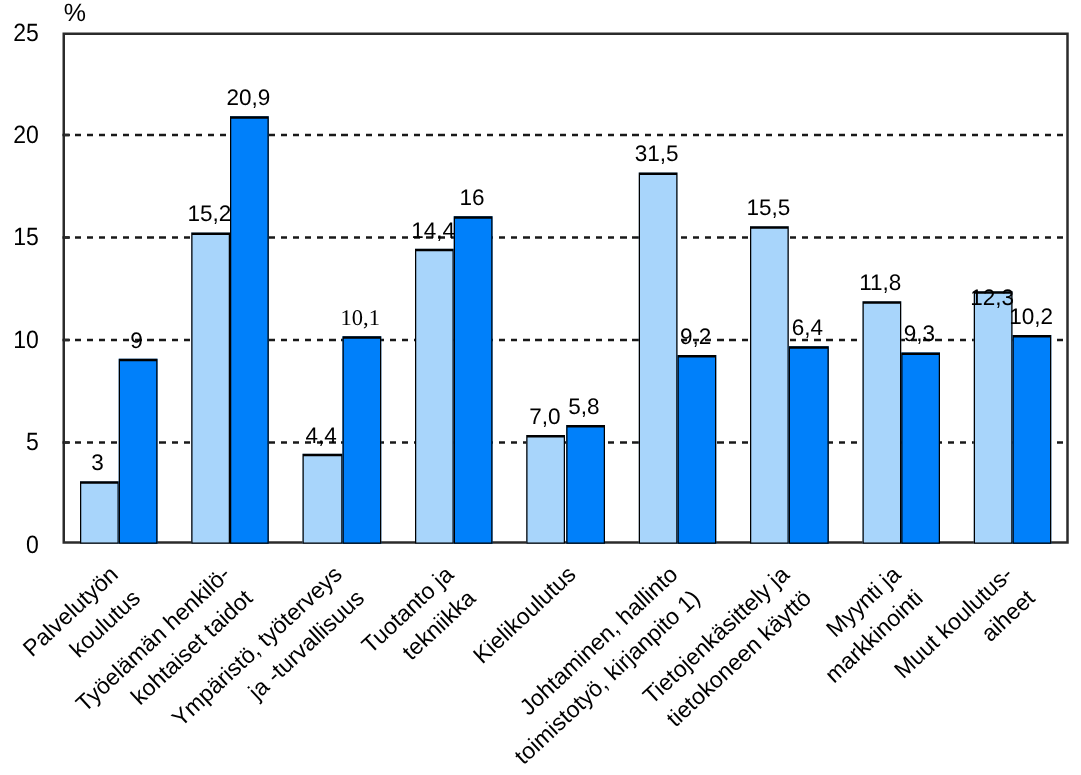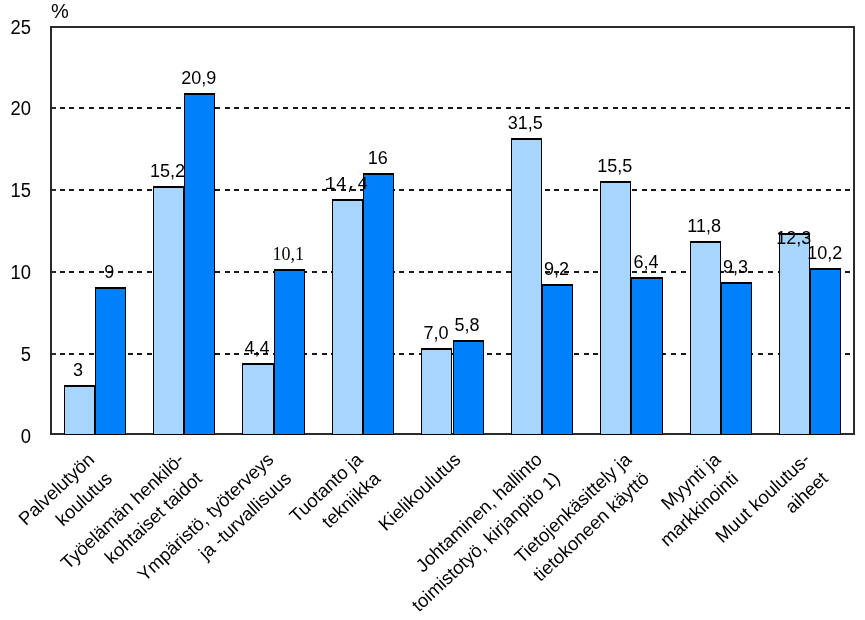--- a/index.html
+++ b/index.html
@@ -65,21 +65,21 @@
       <div class="bar" style="left: 779.078px; top: 233px; width: 31.2px; height: 202px; background: rgb(168, 213, 251);"></div>
       <div class="bar" style="left: 810.278px; top: 268px; width: 31.2px; height: 167px; background: rgb(0, 128, 250);"></div>
     </div>
   <div id="barlabels">
       <div class="bar-label" style="left: 50.5222px; width: 55.2px; top: 360.7px;">3</div>
       <div class="bar-label" style="left: 81.7222px; width: 55.2px; top: 262.7px;">9</div>
       <div class="bar-label" style="left: 139.967px; width: 55.2px; top: 161.7px;">15,2</div>
       <div class="bar-label" style="left: 171.167px; width: 55.2px; top: 68.7px;">20,9</div>
       <div class="bar-label" style="left: 229.411px; width: 55.2px; top: 338.7px;">4,4</div>
       <div class="bar-label" style="left: 260.611px; width: 55.2px; top: 244.7px; font-family: Liberation Serif, serif;">10,1</div>
-      <div class="bar-label" style="left: 318.856px; width: 55.2px; top: 174.7px; font-family: Liberation Mono, monospace;">14,4</div>
+      <div class="bar-label" style="left: 318.856px; width: 55.2px; top: 174.7px;">14,4</div>
       <div class="bar-label" style="left: 350.056px; width: 55.2px; top: 148.7px;">16</div>
       <div class="bar-label" style="left: 408.3px; width: 55.2px; top: 323.7px;">7,0</div>
       <div class="bar-label" style="left: 439.5px; width: 55.2px; top: 315.7px;">5,8</div>
       <div class="bar-label" style="left: 497.744px; width: 55.2px; top: 113.7px;">31,5</div>
       <div class="bar-label" style="left: 528.944px; width: 55.2px; top: 259.7px;">9,2</div>
       <div class="bar-label" style="left: 587.189px; width: 55.2px; top: 156.7px;">15,5</div>
       <div class="bar-label" style="left: 618.389px; width: 55.2px; top: 252.7px;">6,4</div>
       <div class="bar-label" style="left: 676.633px; width: 55.2px; top: 216.7px;">11,8</div>
       <div class="bar-label" style="left: 707.833px; width: 55.2px; top: 257.7px;">9,3</div>
       <div class="bar-label" style="left: 766.078px; width: 55.2px; top: 208.7px; margin-top: 20px;">12,3</div>

